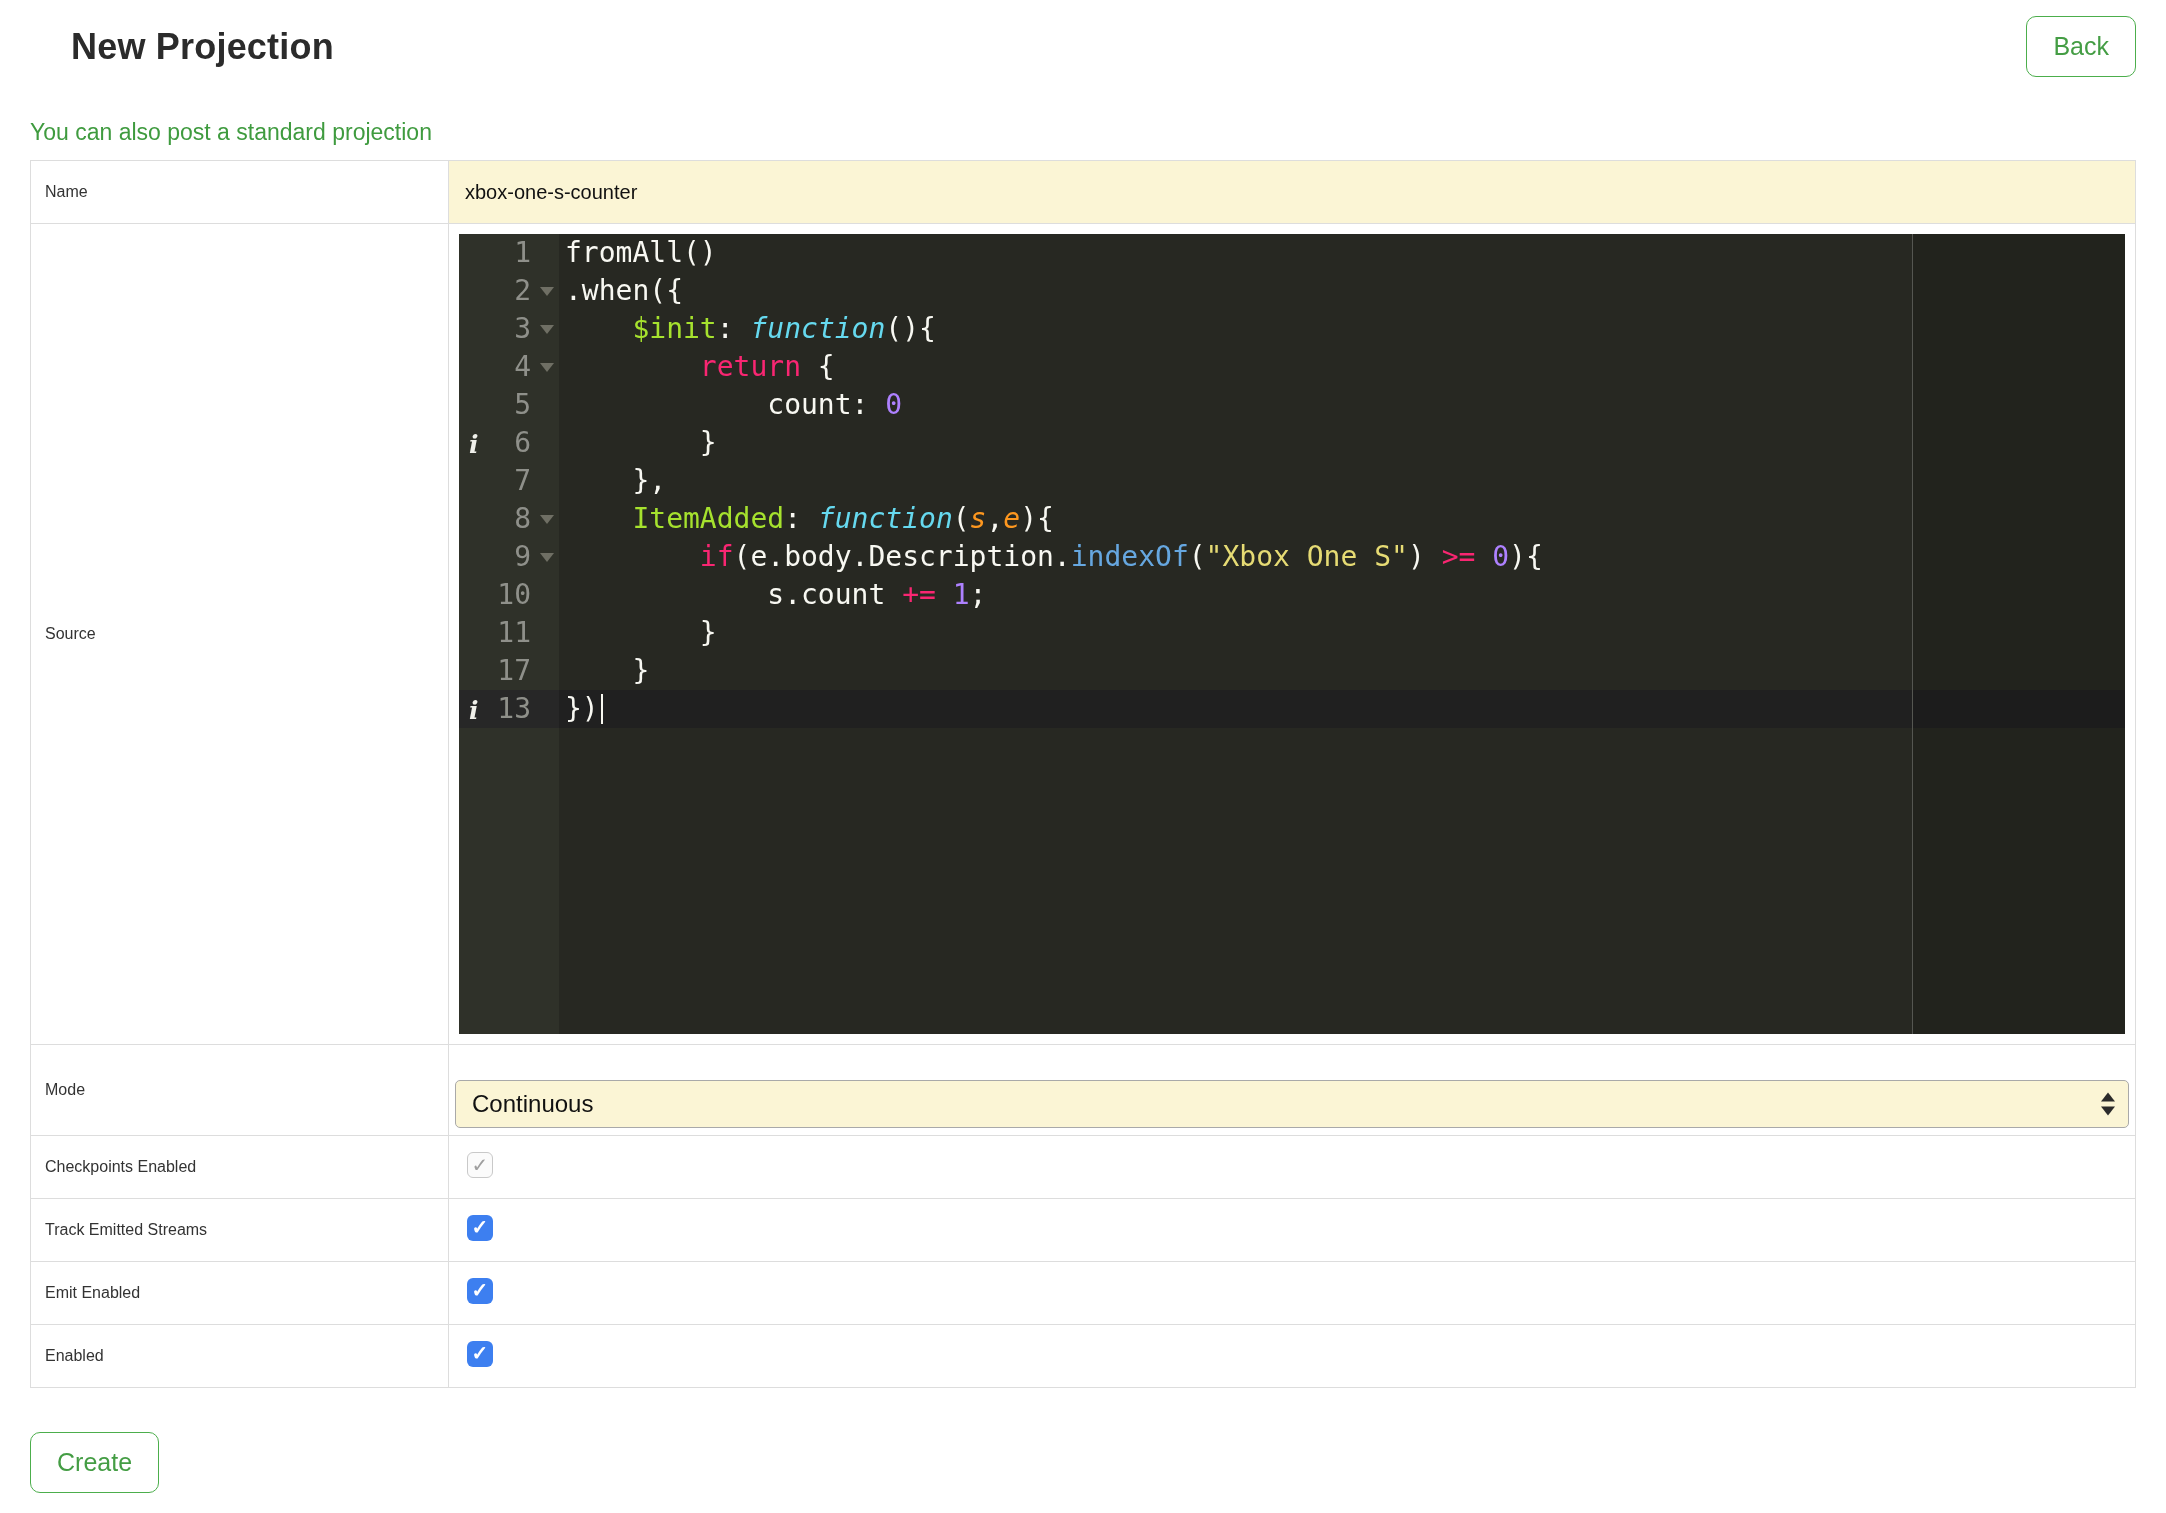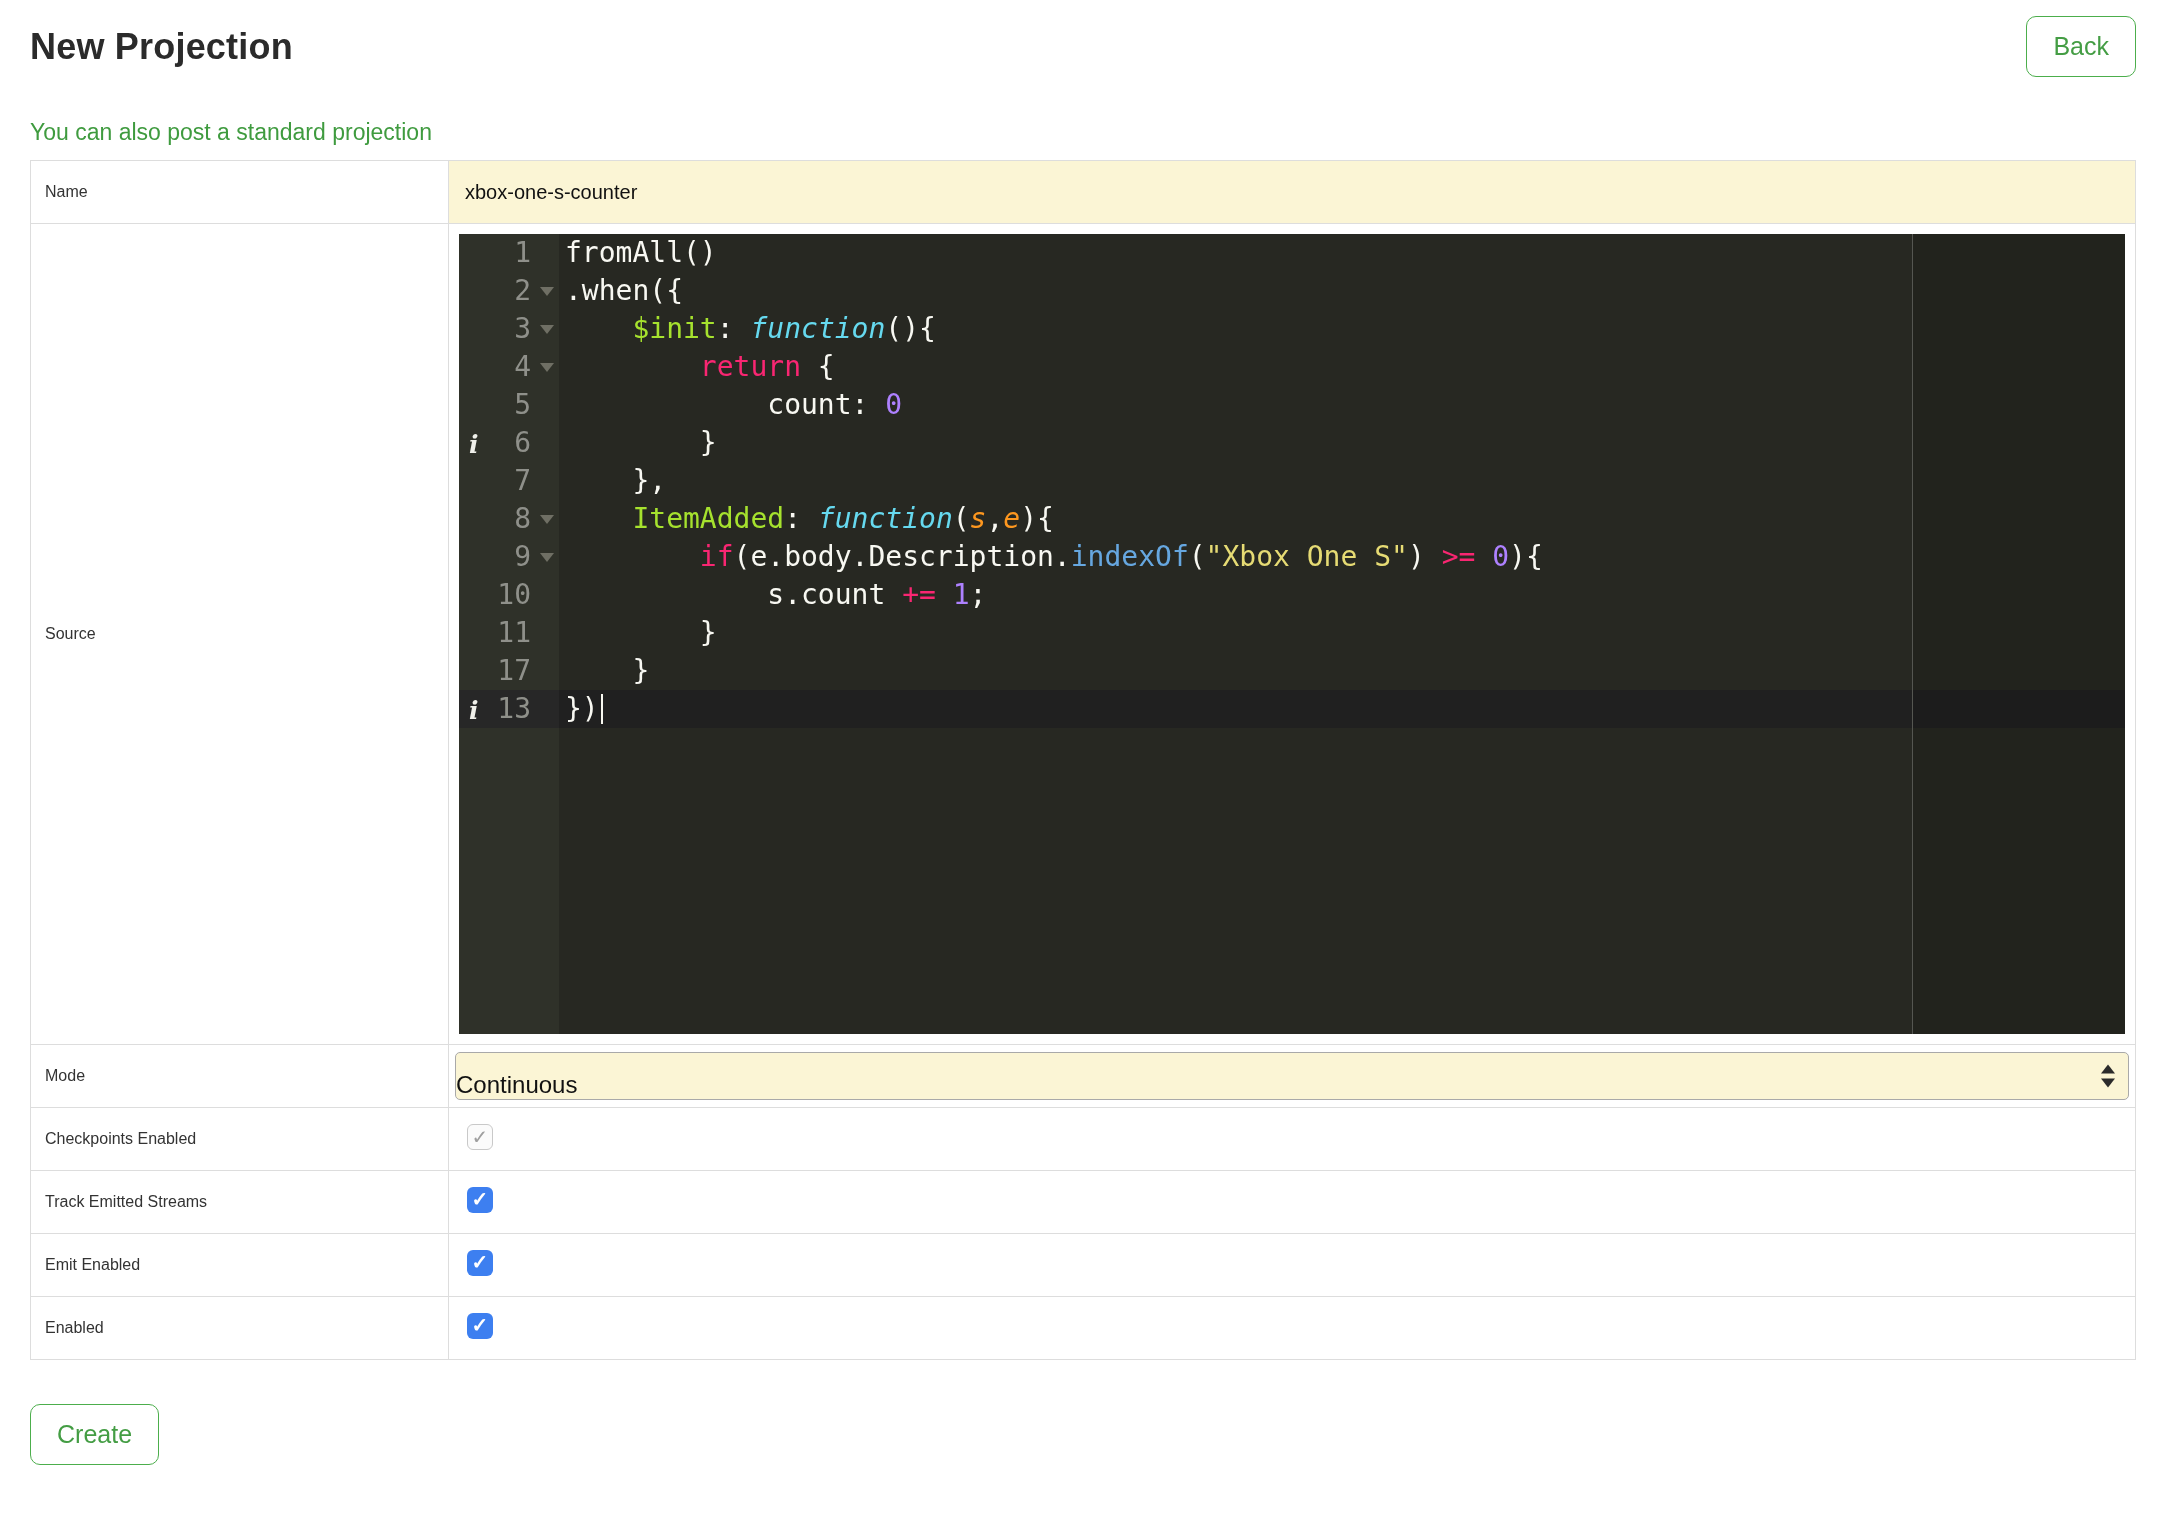--- a/index.html
+++ b/index.html
@@ -4,21 +4,21 @@
 <style>
   * { margin:0; padding:0; box-sizing:border-box; }
   html,body { background:#fff; }
   body {
     width:2166px; height:1513px; position:relative; overflow:hidden;
     font-family:"Liberation Sans", sans-serif; color:#333;
   }
   .page { padding:0 30px; }
 
   
-  .header { display:flex; justify-content:space-between; align-items:flex-start; padding-top:16px; }
+  .header { display:flex; justify-content:space-between; align-items:flex-start; padding-top:16px;margin-left:41px; }
   .page-title { font-size:36px; font-weight:700; color:#2b2b2b; padding-top:10px; letter-spacing:0.2px; }
   .btn {
     background:#fff; border:1px solid #4cae4c; color:#449d44; border-radius:10px;
     font-size:25px; padding:15px 26px; font-family:"Liberation Sans", sans-serif; cursor:pointer;
   }
 
   
   .std-link { display:inline-block; margin-top:42px; color:#3f9b3f; font-size:23px; text-decoration:none; cursor:pointer; }
 
   
@@ -66,21 +66,21 @@
   .tok-sf { color:#66A7E0; }
   .tok-e { color:#A6E22E; }
   .tok-s { color:#E6DB74; }
   .tok-n { color:#AE81FF; }
   .tok-v { color:#FD971F; font-style:italic; }
 
   
   .select-wrap { padding:7px 6px; }
   .select {
     position:relative; height:48px; background:#FBF5D5; border:1px solid #a9a9a9; border-radius:5px;
-    display:flex; align-items:flex-end; padding:0 0; font-size:24px; color:#111; cursor:pointer;
+    display:flex; align-items:center; padding:0 16px; font-size:24px; color:#111; cursor:pointer;margin-top:28px;
   }
   .select-arrows { position:absolute; right:13px; top:50%; transform:translateY(-50%); display:flex; flex-direction:column; gap:5px; }
   .select-arrows .up { width:0; height:0; border-left:7px solid transparent; border-right:7px solid transparent; border-bottom:9px solid #2b2b2b; }
   .select-arrows .down { width:0; height:0; border-left:7px solid transparent; border-right:7px solid transparent; border-top:9px solid #2b2b2b; }
 
   
   .check-cell { padding:16px 18px; }
   .checkbox {
     display:inline-block; width:26px; height:26px; border-radius:6px; position:relative; cursor:pointer;
   }

